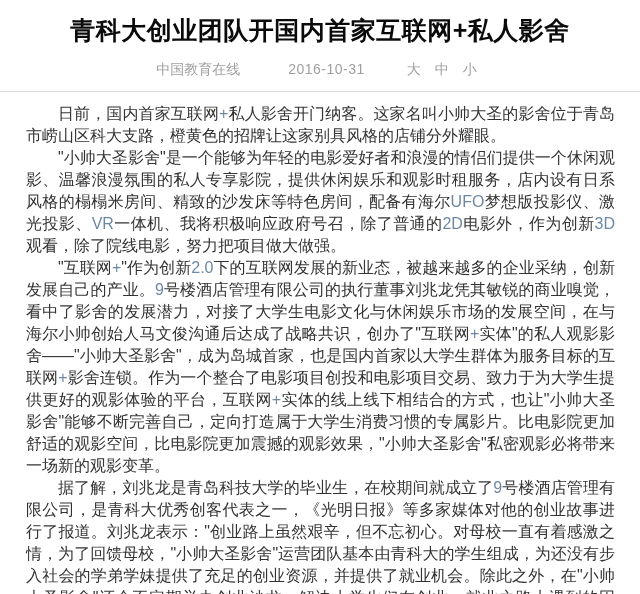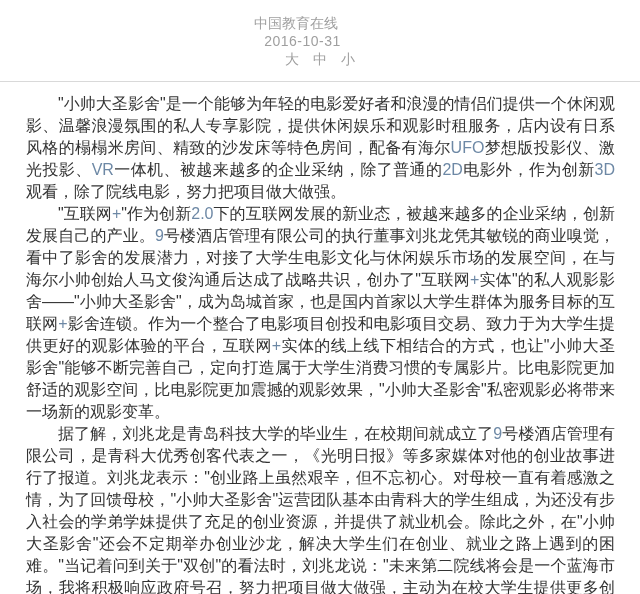--- a/index.html
+++ b/index.html
@@ -21,21 +21,20 @@
     line-height: 32px;
   }
   .meta-row {
     margin-top: 14px;
     display: flex;
     justify-content: center;
     align-items: center;
     font-size: 14px;
     color: #9f9f9f;
     line-height: 18px;
-    flex-direction: column;
   }
   .meta-source { margin-right: 48px; }
   .meta-date { margin-right: 35px; letter-spacing: 0.5px; }
   .font-controls { display: flex; }
   .font-control {
     margin: 0 7px;
     color: #9f9f9f;
     cursor: pointer;
     user-select: none;
   }
@@ -53,32 +52,34 @@
   }
   .article-body p { margin: 0; padding: 0; }
   .article-body p.indent { text-indent: 2em; }
   .ascii { color: #6d88a5; }
 </style>
 </head>
 <body>
 
 <div class="page">
 
+  <h1 class="article-title">青科大创业团队开国内首家互联网+私人影舍</h1>
 
   <div class="meta-row">
     <span class="meta-source">中国教育在线</span>
     <span class="meta-date">2016-10-31</span>
     <span class="font-controls">
       <span class="font-control">大</span>
       <span class="font-control">中</span>
       <span class="font-control">小</span>
     </span>
   </div>
 
   <div class="divider"></div>
 
   <div class="article-body">
-      <p class="indent"><span>"小帅大圣影舍"是一个能够为年轻的电影爱好者和浪漫的情侣们提供一个休闲观影、温馨浪漫氛围的私人专享影院，提供休闲娱乐和观影时租服务，店内设有日系风格的榻榻米房间、精致的沙发床等特色房间，配备有海尔</span><span class="ascii">UFO</span><span>梦想版投影仪、激光投影、</span><span class="ascii">VR</span><span>一体机、被越来越多的企业采纳，除了普通的</span><span class="ascii">2D</span><span>电影外，作为创新</span><span class="ascii">3D</span><span>观看，除了院线电影，努力把项目做大做强。</span></p>
+      <p class="indent"><span>日前，国内首家互联网</span><span class="ascii">+</span><span>私人影舍开门纳客。这家名叫小帅大圣的影舍位于青岛市崂山区科大支路，橙黄色的招牌让这家别具风格的店铺分外耀眼。</span></p>
+      <p class="indent"><span>"小帅大圣影舍"是一个能够为年轻的电影爱好者和浪漫的情侣们提供一个休闲观影、温馨浪漫氛围的私人专享影院，提供休闲娱乐和观影时租服务，店内设有日系风格的榻榻米房间、精致的沙发床等特色房间，配备有海尔</span><span class="ascii">UFO</span><span>梦想版投影仪、激光投影、</span><span class="ascii">VR</span><span>一体机、我将积极响应政府号召，除了普通的</span><span class="ascii">2D</span><span>电影外，作为创新</span><span class="ascii">3D</span><span>观看，除了院线电影，努力把项目做大做强。</span></p>
       <p class="indent"><span>"互联网</span><span class="ascii">+</span><span>"作为创新</span><span class="ascii">2.0</span><span>下的互联网发展的新业态，被越来越多的企业采纳，创新发展自己的产业。</span><span class="ascii">9</span><span>号楼酒店管理有限公司的执行董事刘兆龙凭其敏锐的商业嗅觉，看中了影舍的发展潜力，对接了大学生电影文化与休闲娱乐市场的发展空间，在与海尔小帅创始人马文俊沟通后达成了战略共识，创办了"互联网</span><span class="ascii">+</span><span>实体"的私人观影影舍——"小帅大圣影舍"，成为岛城首家，也是国内首家以大学生群体为服务目标的互联网</span><span class="ascii">+</span><span>影舍连锁。作为一个整合了电影项目创投和电影项目交易、致力于为大学生提供更好的观影体验的平台，互联网</span><span class="ascii">+</span><span>实体的线上线下相结合的方式，也让"小帅大圣影舍"能够不断完善自己，定向打造属于大学生消费习惯的专属影片。比电影院更加舒适的观影空间，比电影院更加震撼的观影效果，"小帅大圣影舍"私密观影必将带来一场新的观影变革。</span></p>
       <p class="indent"><span>据了解，刘兆龙是青岛科技大学的毕业生，在校期间就成立了</span><span class="ascii">9</span><span>号楼酒店管理有限公司，是青科大优秀创客代表之一，《光明日报》等多家媒体对他的创业故事进行了报道。刘兆龙表示："创业路上虽然艰辛，但不忘初心。对母校一直有着感激之情，为了回馈母校，"小帅大圣影舍"运营团队基本由青科大的学生组成，为还没有步入社会的学弟学妹提供了充足的创业资源，并提供了就业机会。除此之外，在"小帅大圣影舍"还会不定期举办创业沙龙，解决大学生们在创业、就业之路上遇到的困难。"当记着问到关于"双创"的看法时，刘兆龙说："未来第二院线将会是一个蓝海市场，我将积极响应政府号召，努力把项目做大做强，主动为在校大学生提供更多创业思维，力争培养出一批创新能力显著、能适合不同工作环境的大学生，为大学生就业尽自己的一份力量。""</span></p>
     </div>
 
 </div>
 
 </body></html>

